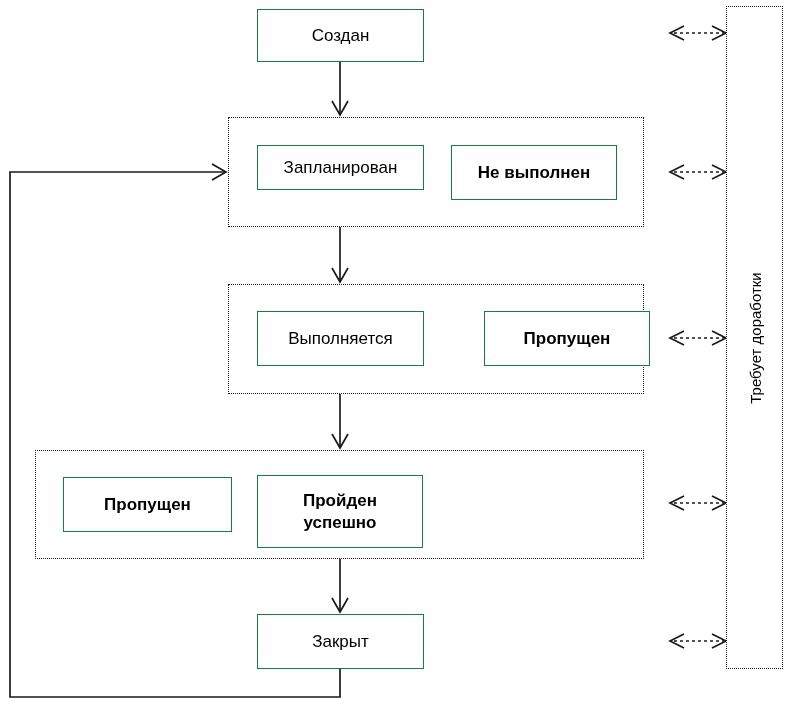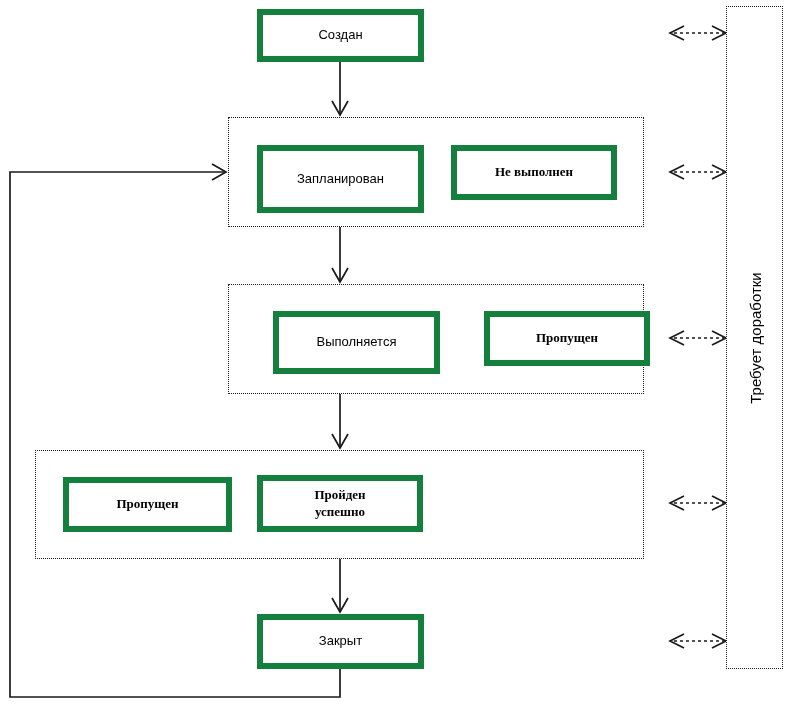--- a/index.html
+++ b/index.html
@@ -26,31 +26,31 @@
     stroke: #1a1a1a;
     fill: none;
     stroke-width: 1.7;
   }
   .connectors .dashed {
     stroke-dasharray: 3 3;
   }
   .node {
     position: absolute;
     box-sizing: border-box;
-    border: 6px solid #15803d;
+    border: 1px solid #15803d;
     background: #ffffff;
     display: flex;
     align-items: center;
     justify-content: center;
     text-align: center;
-    font-size: 13px;
+    font-size: 17px;
     color: #000000;
     line-height: 1.25;
   }
-  .node.bold { font-weight: bold; font-family: Liberation Serif, serif; }
+  .node.bold { font-weight: bold; }
   .node .lbl { white-space: pre-line; }
   .group {
     position: absolute;
     box-sizing: border-box;
     border: 1.5px dotted #1a1a1a;
     background: transparent;
   }
   .rework-panel {
     position: absolute;
     box-sizing: border-box;
@@ -63,28 +63,28 @@
     top: 50%;
     transform: translate(-50%, -50%) rotate(-90deg);
     white-space: nowrap;
     font-size: 15px;
     color: #000000;
   }
 
   
   #node-created     { left: 257px; top: 9px;   width: 167px; height: 53px; }
   #group-planned    { left: 228px; top: 117px; width: 416px; height: 110px; }
-  #node-planned     { left: 257px; top: 145px; width: 167px; height: 68px; }
+  #node-planned     { left: 257px; top: 145px; width: 167px; height: 45px; }
   #node-notexec     { left: 451px; top: 145px; width: 166px; height: 55px; }
   #group-running    { left: 228px; top: 284px; width: 416px; height: 110px; }
-  #node-running     { left: 273px; top: 311px; width: 167px; height: 63px; }
+  #node-running     { left: 257px; top: 311px; width: 167px; height: 55px; }
   #node-skipped     { left: 451px; top: 311px; width: 166px; height: 55px; margin-left: 33px; }
   #group-result     { left: 35px;  top: 450px; width: 609px; height: 109px; }
   #node-failed      { left: 63px;  top: 477px; width: 169px; height: 55px; }
-  #node-passed      { left: 257px; top: 475px; width: 166px; height: 57px; }
+  #node-passed      { left: 257px; top: 475px; width: 166px; height: 73px; }
   #node-blocked     { left: 450px; top: 477px; width: 167px; height: 55px; }
   #node-closed      { left: 257px; top: 614px; width: 167px; height: 55px; text-align: right; }
   #rework-panel     { left: 726px; top: 6px;   width: 57px;  height: 663px; }
 </style>
 </head>
 <body>
 
 <div class="canvas">
 
   <svg class="connectors" viewBox="0 0 794 713" xmlns="http://www.w3.org/2000/svg">

